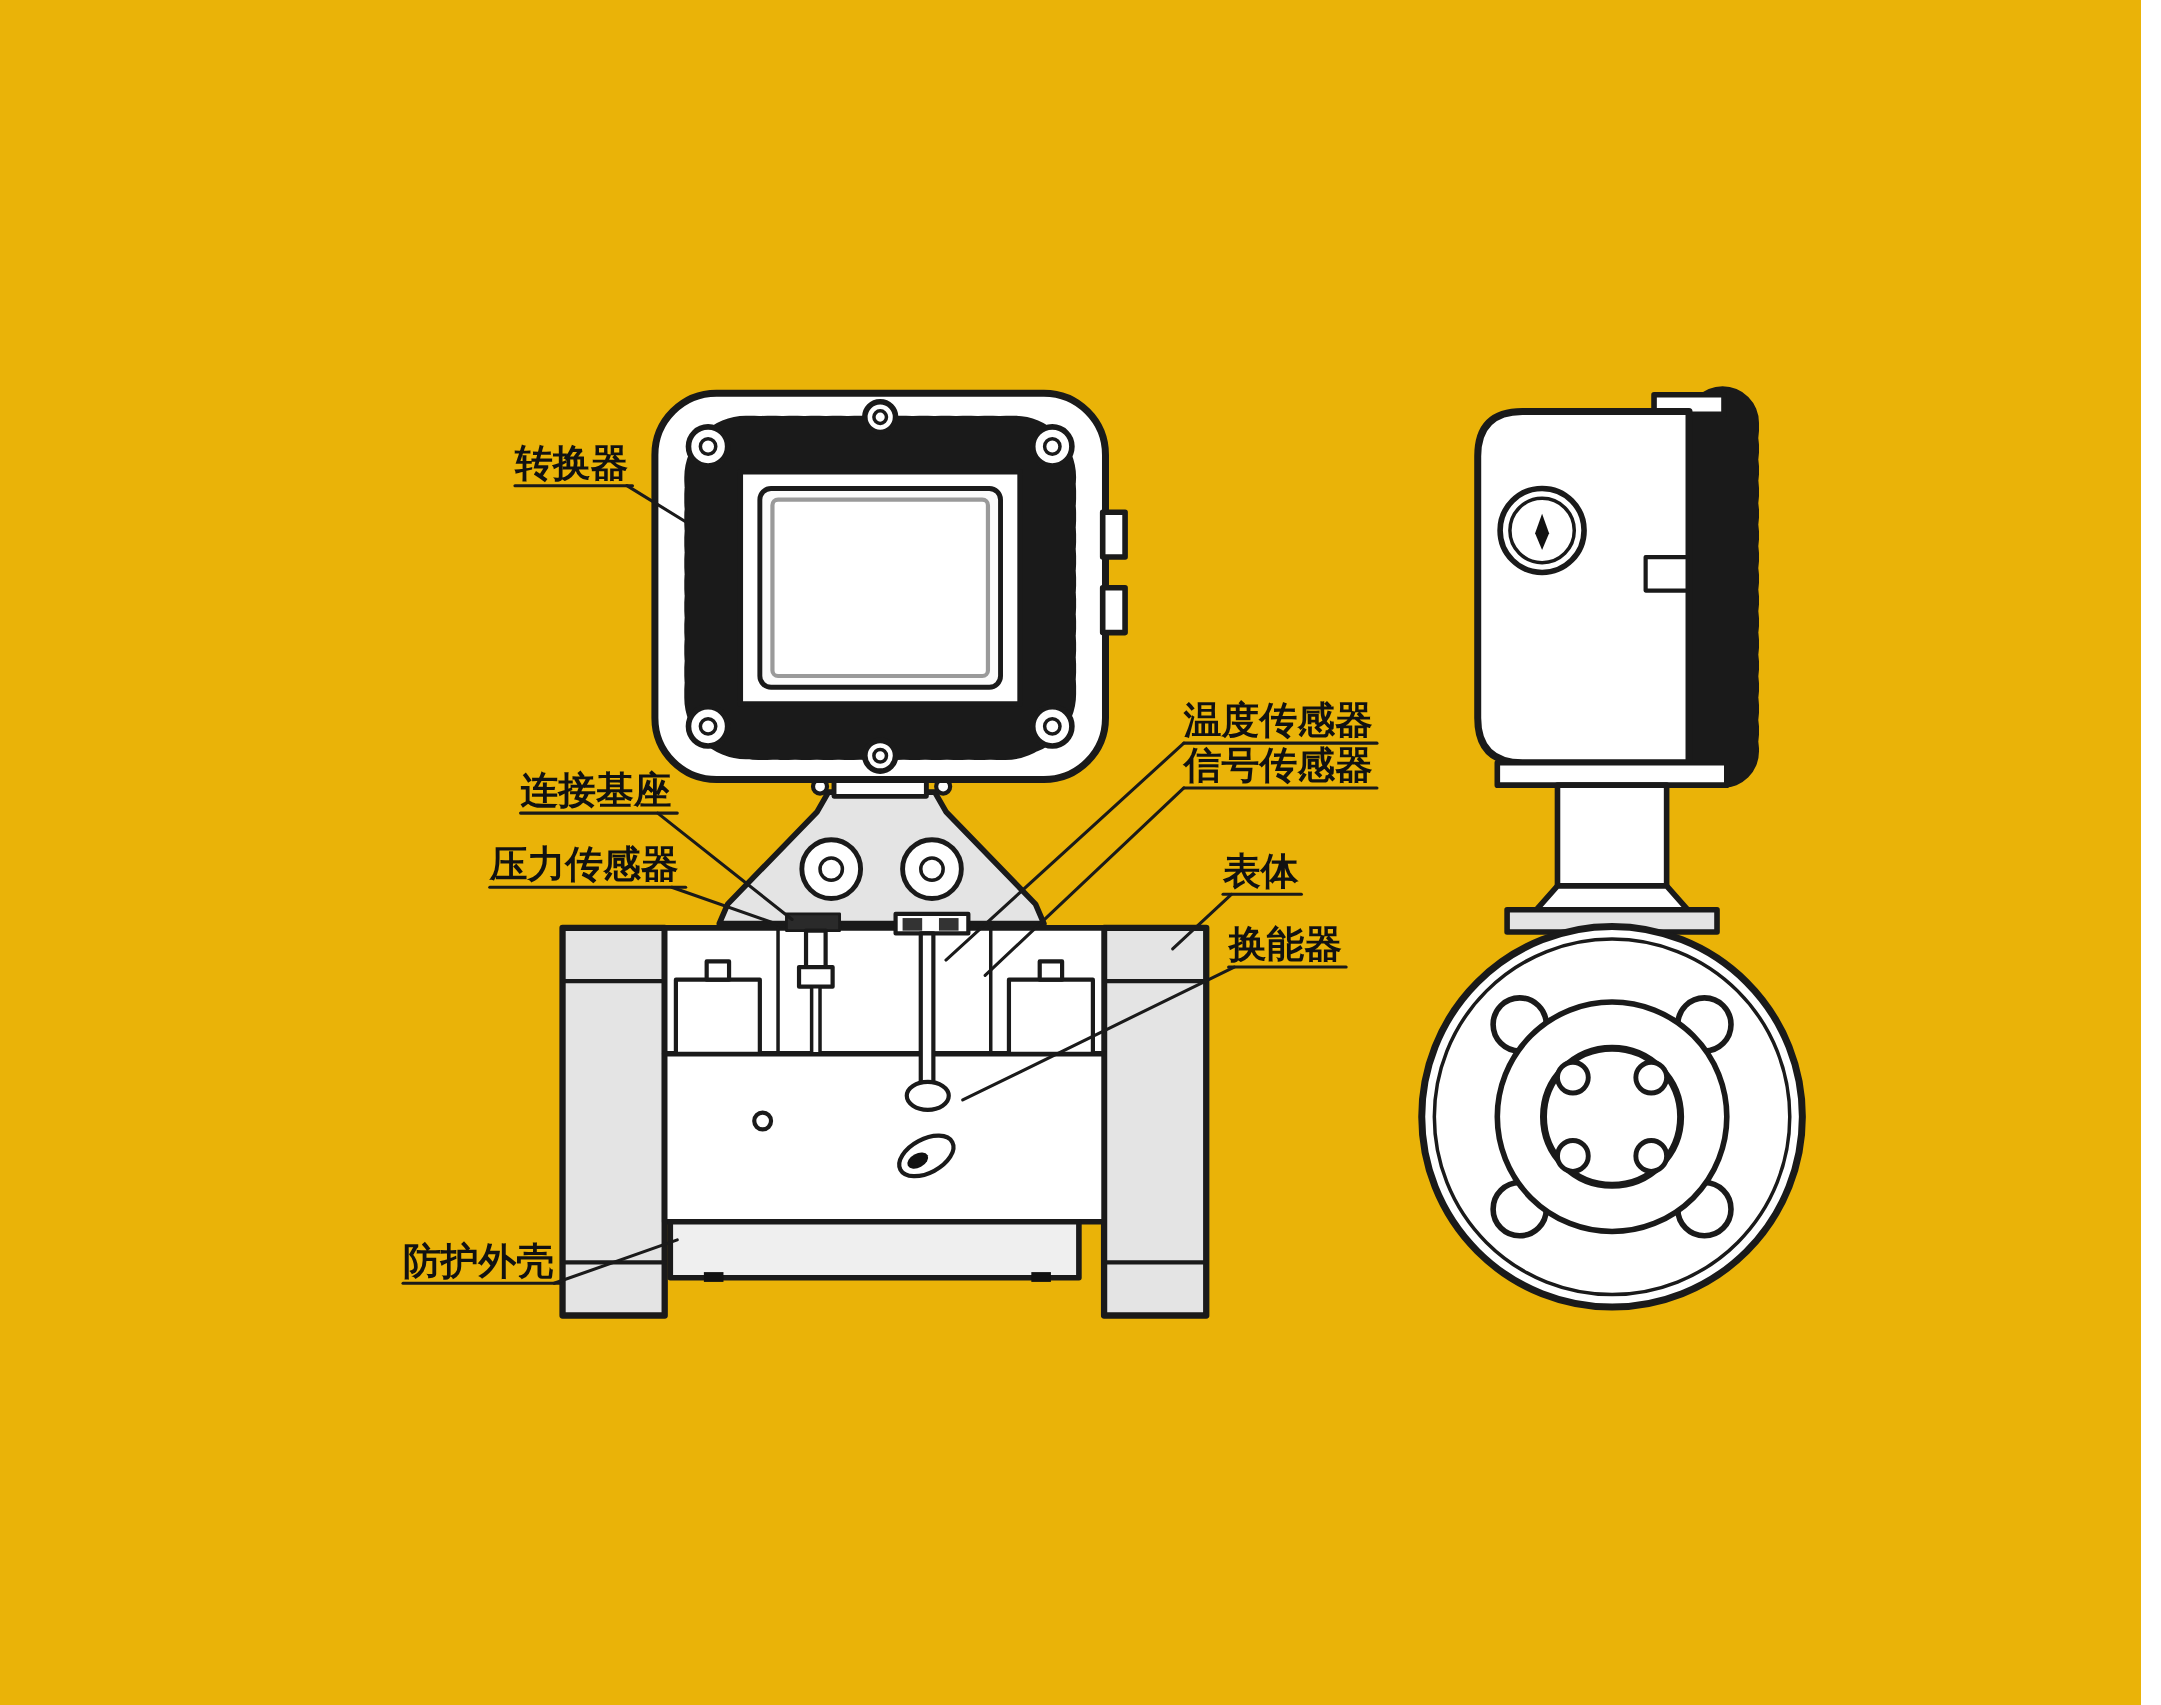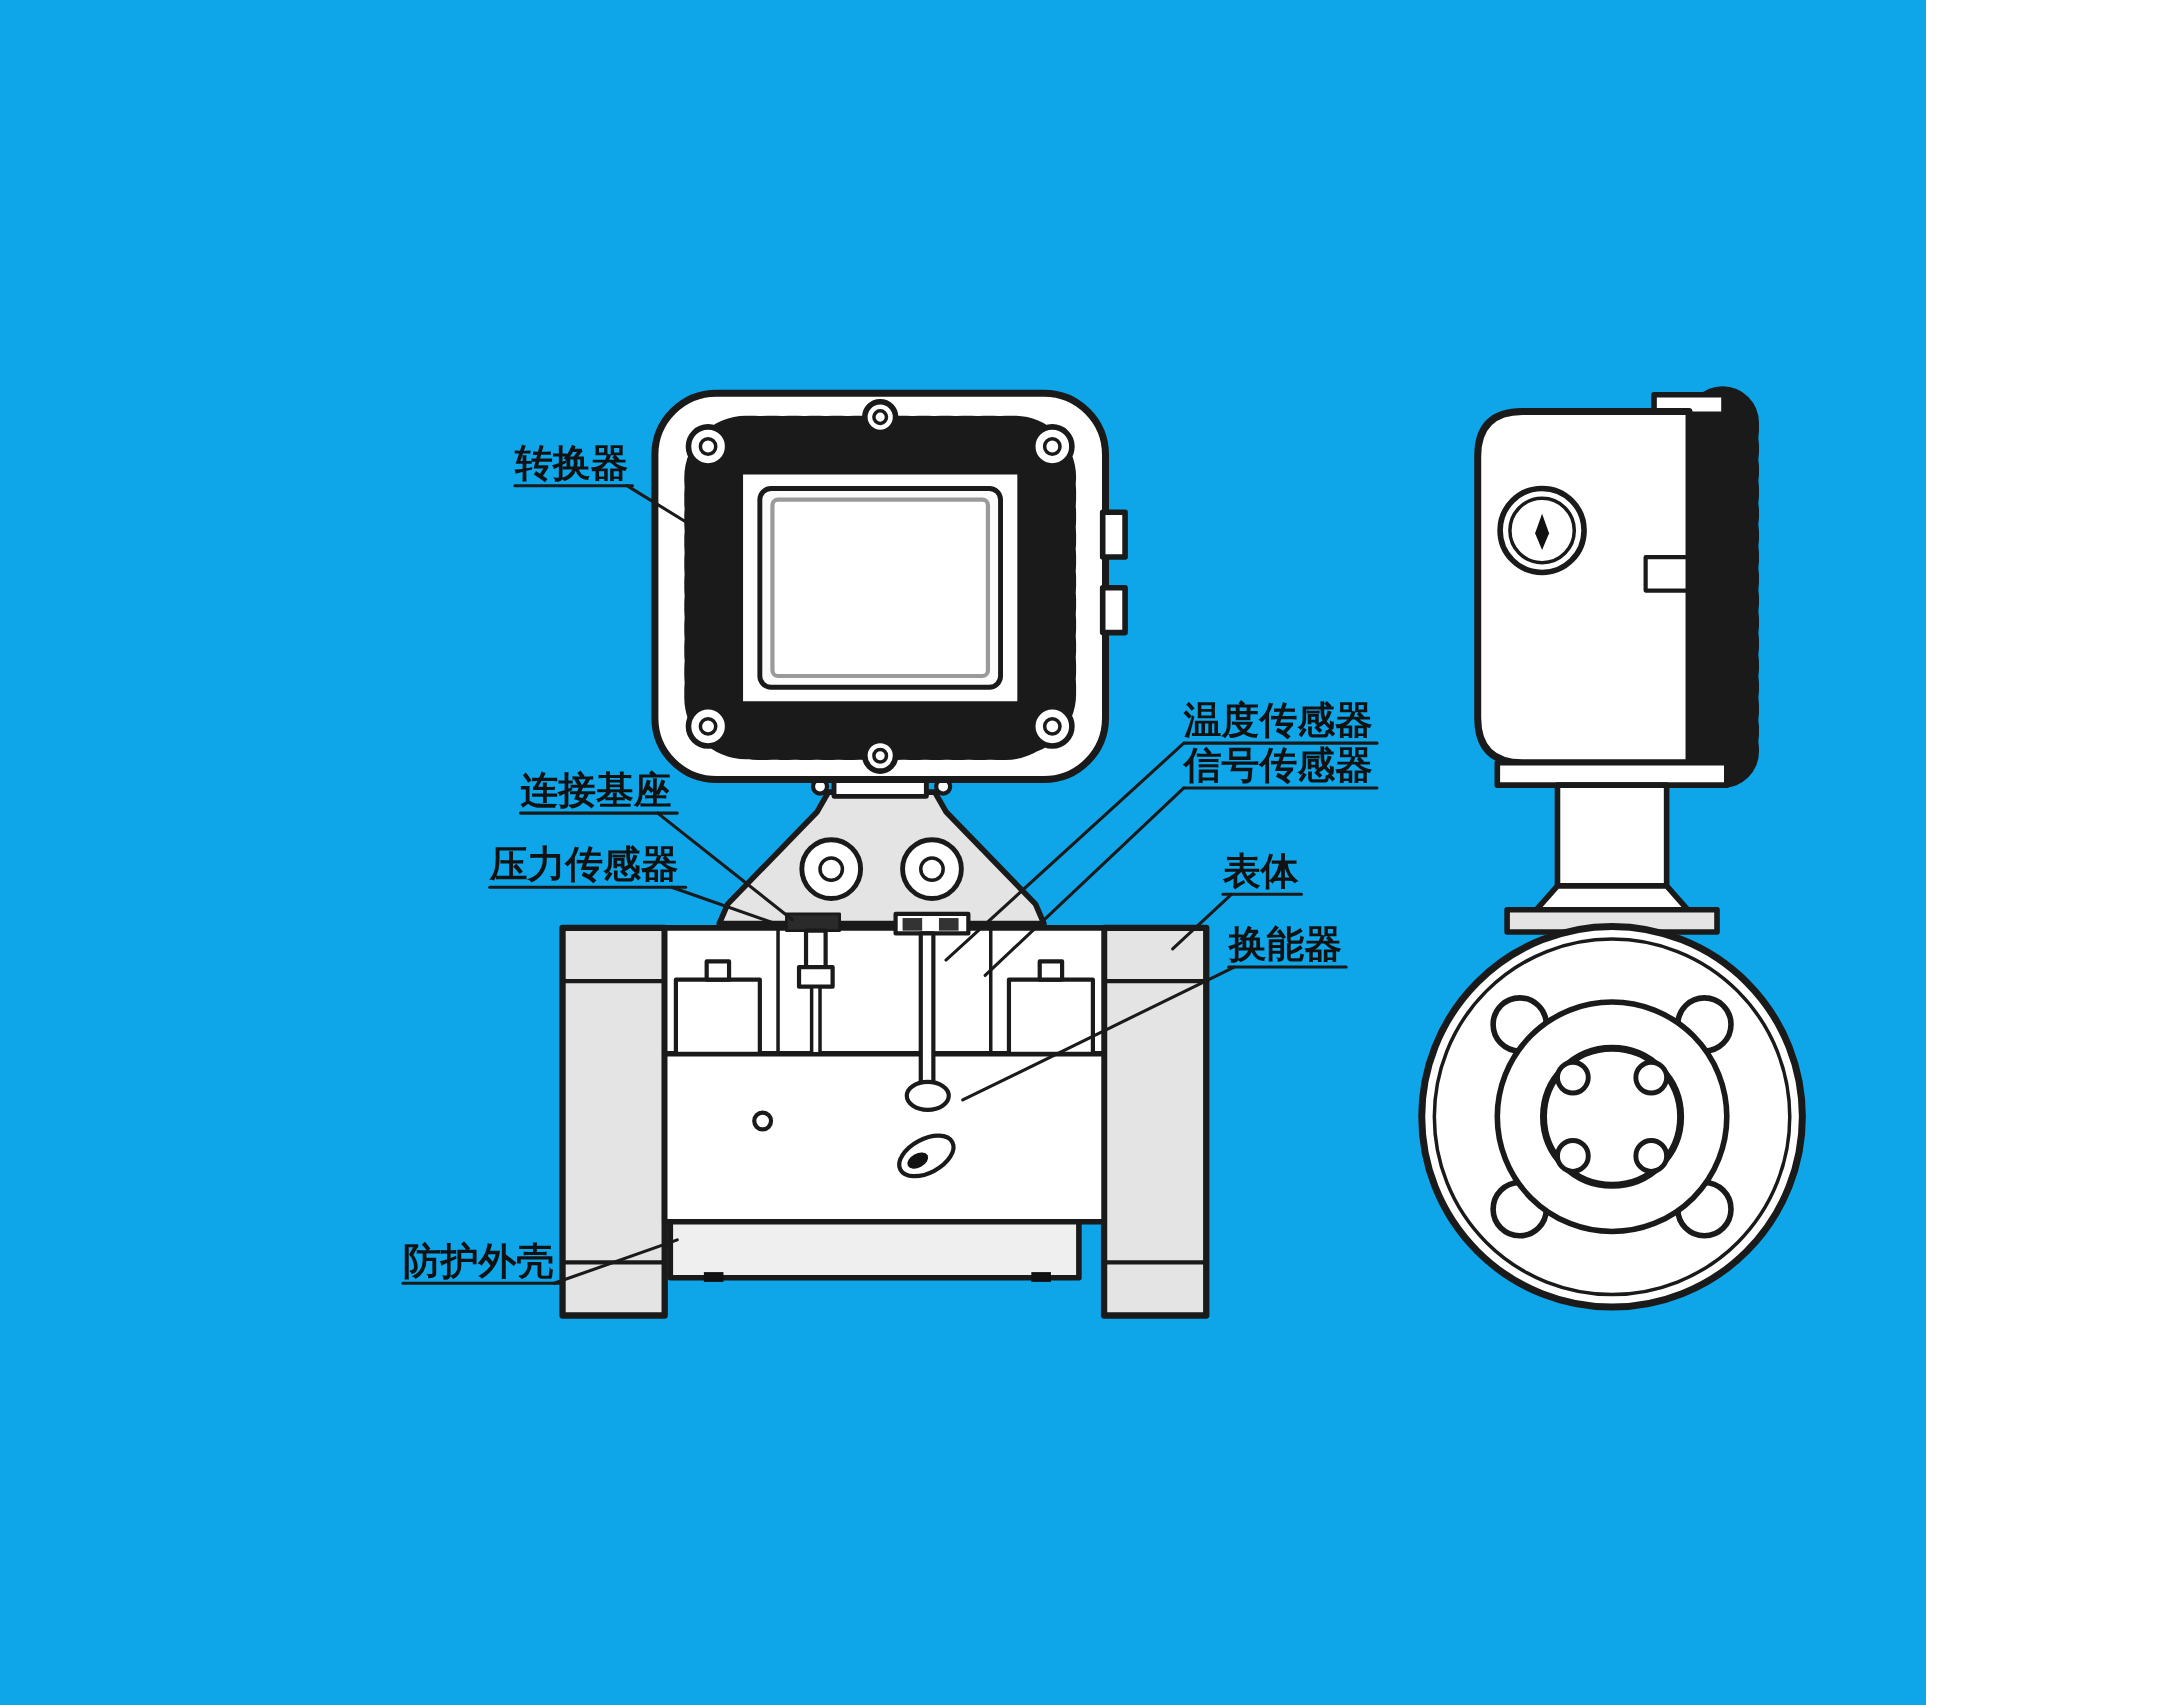--- a/index.html
+++ b/index.html
@@ -1,16 +1,16 @@
 <!DOCTYPE html>
 <html style="font-size:14.6px"><head>
 <meta charset="utf-8">
 <style>
   html,body{margin:0;padding:0;background:#ffffff;}
-  .page{position:relative;width:1926px;height:1706px;background:#0ea5e9;overflow:hidden;}
+  .page{position:relative;width:2141px;height:1706px;background:#eab308;overflow:hidden;}
   svg{display:block;}
   text{font-family:"Liberation Sans","DejaVu Sans",sans-serif;font-weight:bold;}
 </style>
 </head>
 <body>
 
 <div class="page">
 <svg width="2162" height="1706" viewBox="0 0 1545 1219" xmlns="http://www.w3.org/2000/svg">
 
   <g stroke="#1a1a1a" fill="none" stroke-linecap="round" stroke-linejoin="round">

